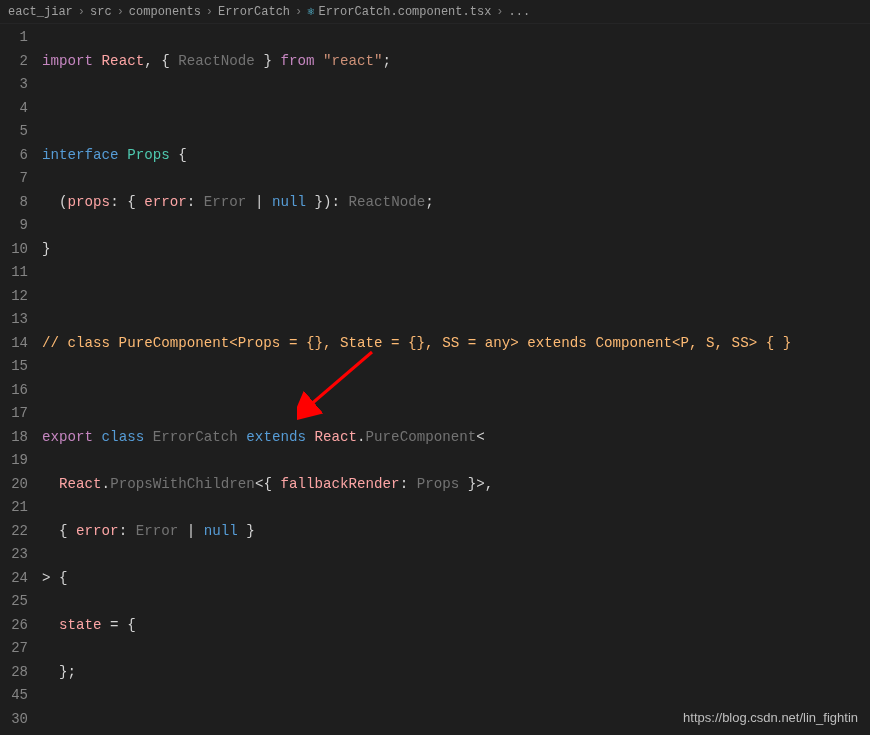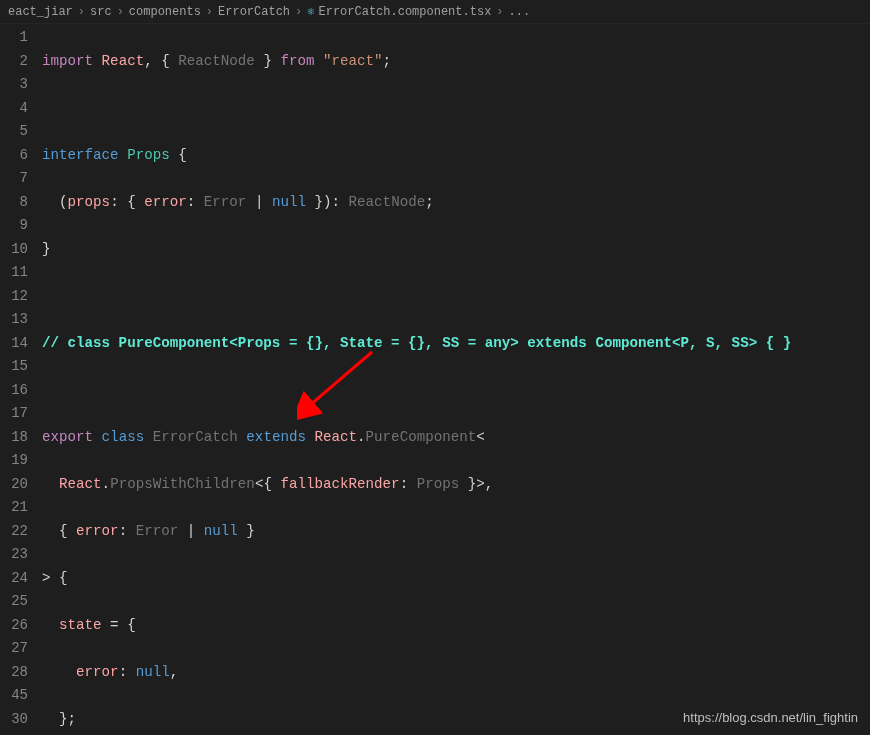--- a/index.html
+++ b/index.html
@@ -67,21 +67,21 @@
     }
     .code-line {
       height: 23.5px;
     }
     .t-keyword { color: #569cd6; }
     .t-keyword2 { color: #c586c0; }
     .t-string { color: #ce9178; }
     .t-class { color: #737373; }
     .t-interface { color: #4ec9b0; }
     .t-var { color: #fca5a5; }
-    .t-comment { color: #5eead4; font-weight: bold; }
+    .t-comment { color: #fdba74; }
     .t-punct { color: #d4d4d4; }
     .t-null { color: #569cd6; }
     .arrow-overlay {
       position: absolute;
       top: 320px;
       left: 255px;
       pointer-events: none;
       z-index: 10;
     }
     .watermark {
@@ -152,21 +152,20 @@
 <div class="code-line"><span class="t-punct">  (</span><span class="t-var">props</span><span class="t-punct">: { </span><span class="t-var">error</span><span class="t-punct">: </span><span class="t-class">Error</span><span class="t-punct"> | </span><span class="t-null">null</span><span class="t-punct"> }): </span><span class="t-class">ReactNode</span><span class="t-punct">;</span></div>
 <div class="code-line"><span class="t-punct">}</span></div>
 <div class="code-line"></div>
 <div class="code-line"><span class="t-comment">// class PureComponent&lt;Props = {}, State = {}, SS = any&gt; extends Component&lt;P, S, SS&gt; { }</span></div>
 <div class="code-line"></div>
 <div class="code-line"><span class="t-keyword2">export</span><span class="t-keyword"> class</span><span class="t-class"> ErrorCatch</span><span class="t-keyword"> extends</span><span class="t-var"> React</span><span class="t-punct">.</span><span class="t-class">PureComponent</span><span class="t-punct">&lt;</span></div>
 <div class="code-line">  <span class="t-var">React</span><span class="t-punct">.</span><span class="t-class">PropsWithChildren</span><span class="t-punct">&lt;{ </span><span class="t-var">fallbackRender</span><span class="t-punct">: </span><span class="t-class">Props</span><span class="t-punct"> }&gt;,</span></div>
 <div class="code-line">  <span class="t-punct">{ </span><span class="t-var">error</span><span class="t-punct">: </span><span class="t-class">Error</span><span class="t-punct"> | </span><span class="t-null">null</span><span class="t-punct"> }</span></div>
 <div class="code-line"><span class="t-punct">&gt; {</span></div>
 <div class="code-line">  <span class="t-var">state</span><span class="t-punct"> = {</span></div>
-<div class="code-line">    <span class="t-var">error</span><span class="t-punct">: </span><span class="t-null">null</span><span class="t-punct">,</span></div>
 <div class="code-line">  <span class="t-punct">};</span></div>
 
 
 
 
 
 
 
 
 

